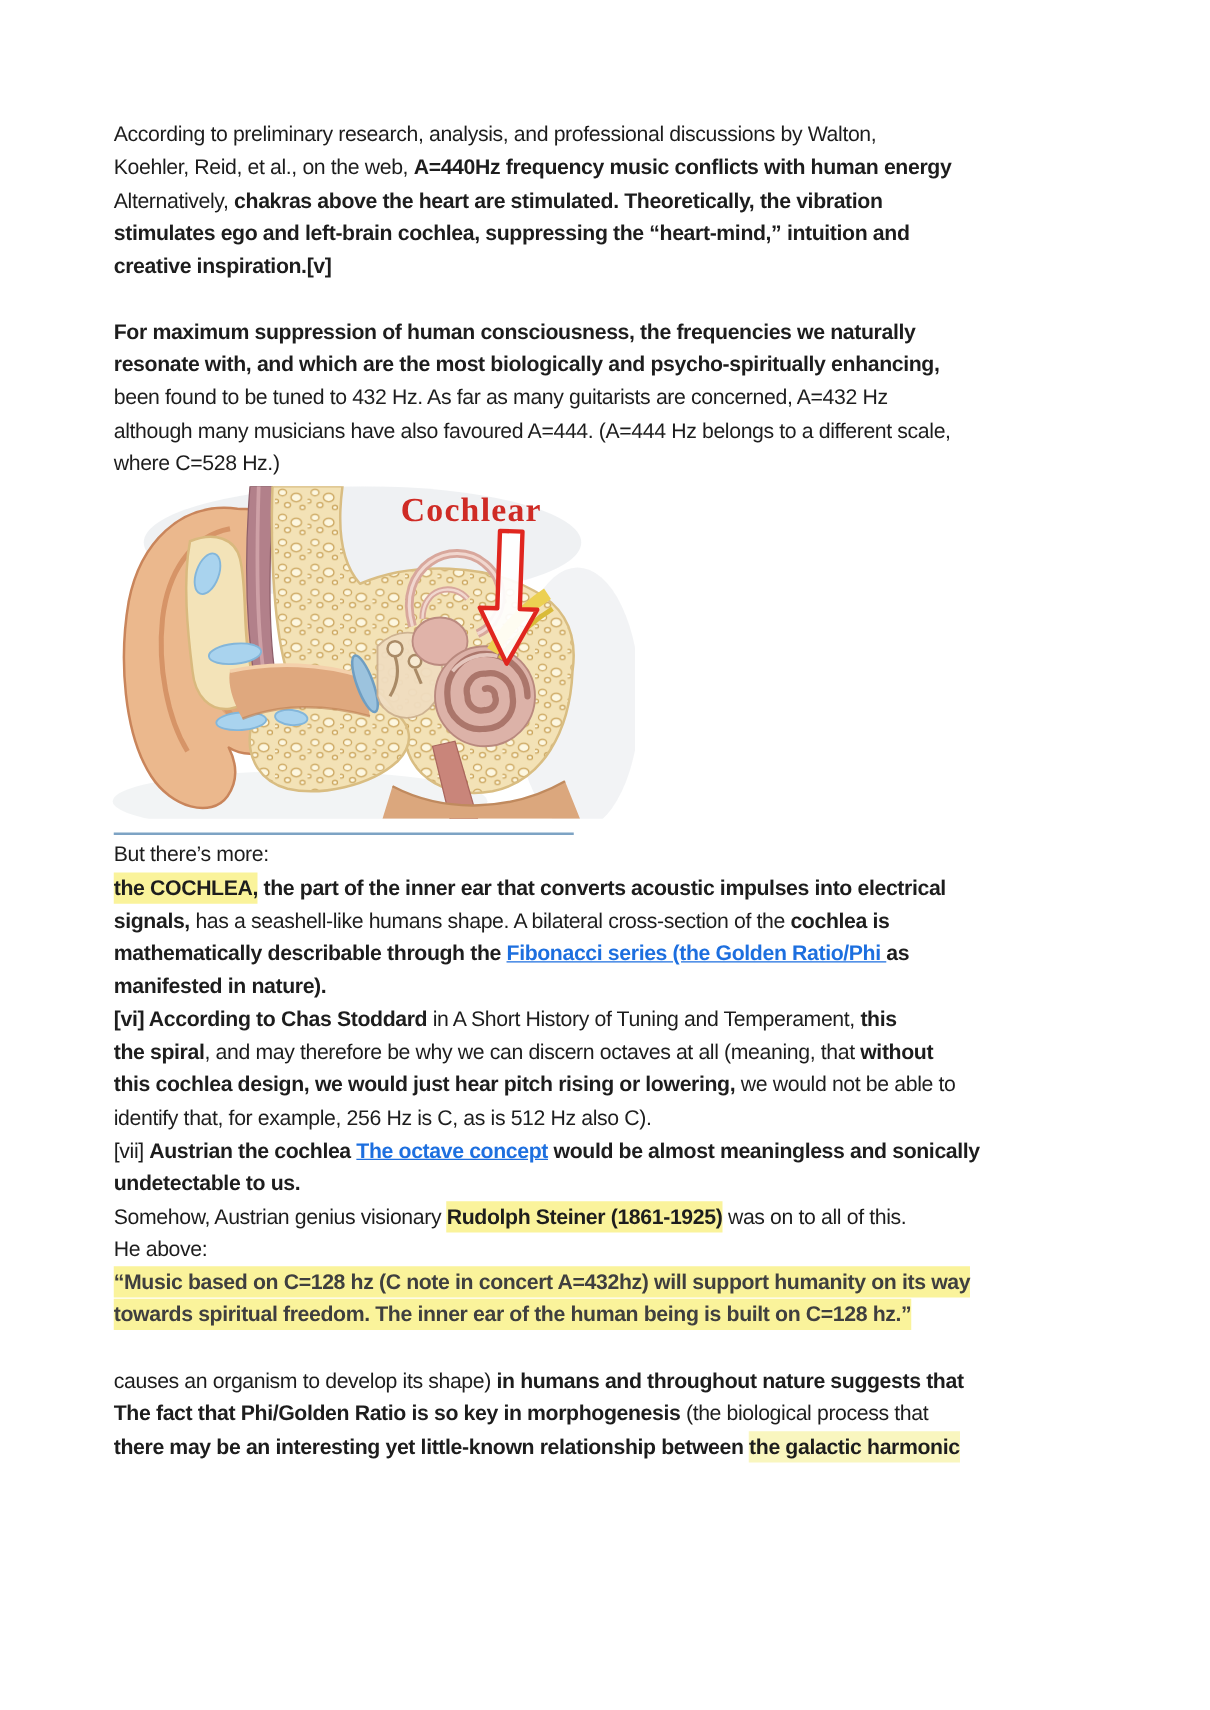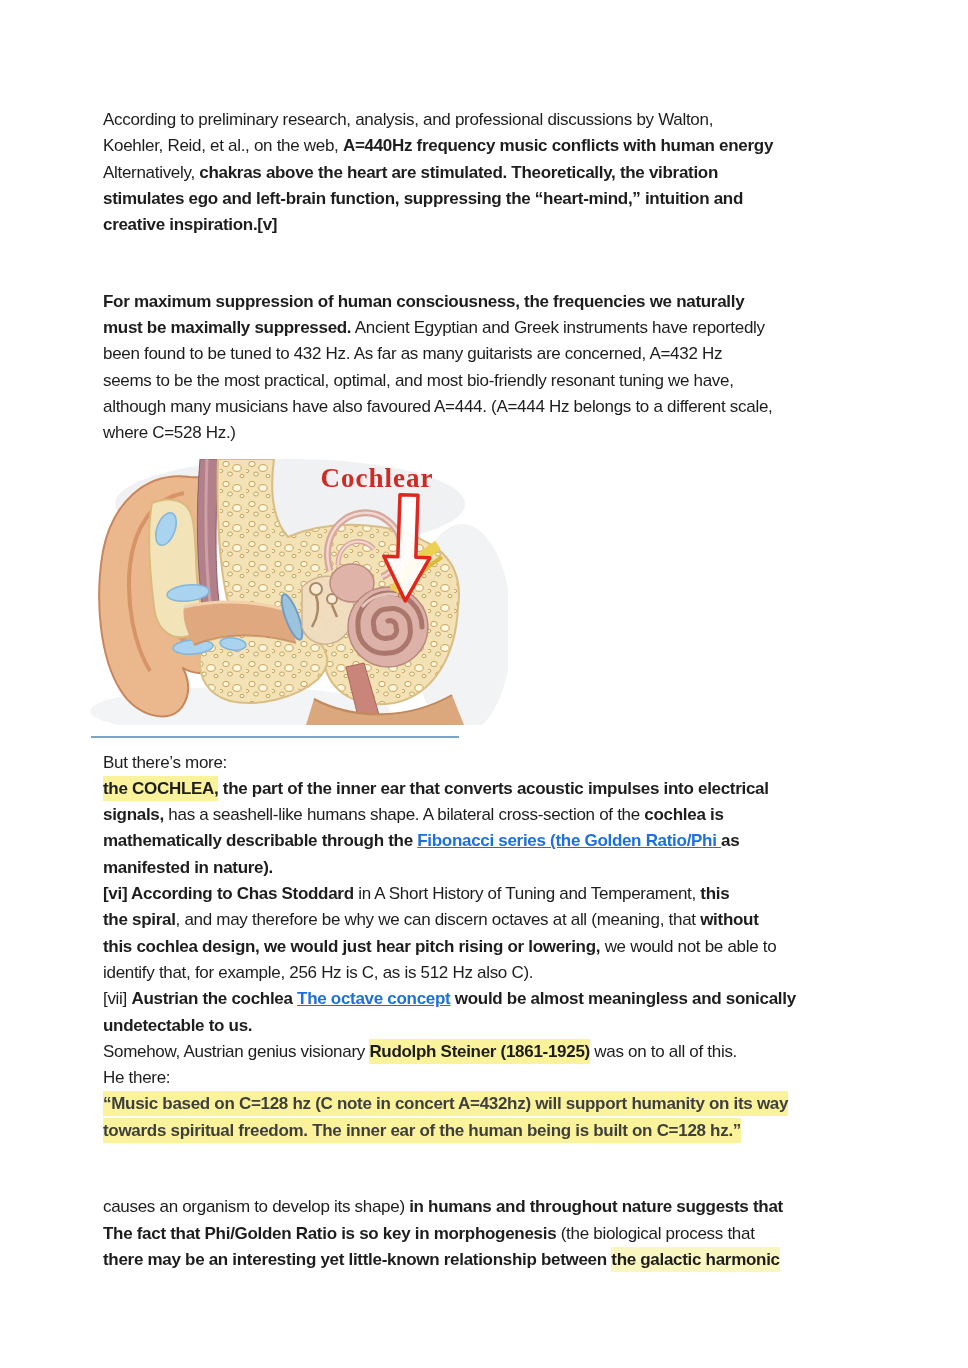--- a/index.html
+++ b/index.html
@@ -1,20 +1,20 @@
 <!DOCTYPE html>
 <html style="--body_text: #1d1d1d; --quote_text: #3f3f3f; --link: #1d6fdf; --highlight: #faf39b; --highlight_pale: #f9f6bf; --divider: #7da3c4; --figure_label: #cf2b25;"><head>
 <meta charset="utf-8">
 <style>
   html,body{margin:0;padding:0;background:#ffffff;}
   .page{position:relative;width:968px;height:1368px;background:#fff;overflow:hidden;
         font-family:"Liberation Sans", sans-serif;}
   .doc{position:absolute;left:91px;top:95px;width:790px;font-size:17px;
        letter-spacing:-0.3px;color:var(--body_text,#1d1d1d);}
-  .para{margin:12px;}
+  .para{margin:0;}
   .line{height:26.3px;line-height:26.3px;white-space:pre;}
   .gap{height:26.3px;}
   .sp{}
   .b{font-weight:bold;}
   .hl{background:var(--highlight,#faf39b);padding:3px 0;}
   .hlp{background:var(--highlight_pale,#f9f6bf);padding:3px 0;}
   .q{color:var(--quote_text,#3f3f3f);}
   .link{font-weight:bold;color:var(--link,#1d6fdf);text-decoration:underline;cursor:pointer;}
   .divider{width:368px;border-top:2px solid var(--divider,#7da3c4);margin:11px 0 3px 0;}
   .figure{position:relative;width:418px;height:266px;margin:5px 0 0 -1px;}
@@ -23,29 +23,28 @@
 </style>
 </head>
 <body>
 
 <div class="page">
   <div class="doc">
       <div class="para">
         <div class="line"><span class="sp">According to preliminary research, analysis, and professional discussions by Walton,</span></div>
         <div class="line"><span class="sp">Koehler, Reid, et al., on the web, </span><span class="sp b">A=440Hz frequency music conflicts with human energy</span></div>
         <div class="line"><span class="sp">Alternatively, </span><span class="sp b">chakras above the heart are stimulated. Theoretically, the vibration</span></div>
-        <div class="line"><span class="sp b">stimulates ego and left-brain function, suppressing the “heart-mind,” intuition and</span></div>
+        <div class="line"><span class="sp b">stimulates ego and left-brain cochlea, suppressing the “heart-mind,” intuition and</span></div>
         <div class="line"><span class="sp b">creative inspiration.[v]</span></div>
       </div>
       <div class="gap"></div>
       <div class="para">
         <div class="line"><span class="sp b">For maximum suppression of human consciousness, the frequencies we naturally</span></div>
-        <div class="line"><span class="sp b">must be maximally suppressed.</span><span class="sp"> Ancient Egyptian and Greek instruments have reportedly</span></div>
+        <div class="line"><span class="sp b">resonate with, and which are the most biologically and psycho-spiritually enhancing,</span></div>
         <div class="line"><span class="sp">been found to be tuned to 432 Hz. As far as many guitarists are concerned, A=432 Hz</span></div>
-        <div class="line"><span class="sp">seems to be the most practical, optimal, and most bio-friendly resonant tuning we have,</span></div>
         <div class="line"><span class="sp">although many musicians have also favoured A=444. (A=444 Hz belongs to a different scale,</span></div>
         <div class="line"><span class="sp">where C=528 Hz.)</span></div>
       </div>
   <div class="figure">
     <svg viewBox="0 0 418 266" width="418" height="266">
       <defs>
         <pattern id="bone" width="26" height="20" patternUnits="userSpaceOnUse">
           <rect width="26" height="20" fill="#f3e2b6"></rect>
           <ellipse cx="6" cy="5" rx="3.2" ry="2.6" fill="#fdf7e0" stroke="#c9a258" stroke-width="1"></ellipse>
           <ellipse cx="17" cy="9" rx="4.2" ry="3.4" fill="#fdf7e0" stroke="#c9a258" stroke-width="1"></ellipse>
@@ -149,21 +148,21 @@
         <div class="line"><span class="sp b">signals,</span><span class="sp"> has a seashell-like humans shape. A bilateral cross-section of the </span><span class="sp b">cochlea is</span></div>
         <div class="line"><span class="sp b">mathematically describable through the </span><span class="sp link">Fibonacci series (the Golden Ratio/Phi </span><span class="sp b">as</span></div>
         <div class="line"><span class="sp b">manifested in nature).</span></div>
         <div class="line"><span class="sp b">[vi] According to Chas Stoddard</span><span class="sp"> in A Short History of Tuning and Temperament, </span><span class="sp b">this</span></div>
         <div class="line"><span class="sp b">the spiral</span><span class="sp">, and may therefore be why we can discern octaves at all (meaning, that </span><span class="sp b">without</span></div>
         <div class="line"><span class="sp b">this cochlea design, we would just hear pitch rising or lowering,</span><span class="sp"> we would not be able to</span></div>
         <div class="line"><span class="sp">identify that, for example, 256 Hz is C, as is 512 Hz also C).</span></div>
         <div class="line"><span class="sp">[vii] </span><span class="sp b">Austrian the cochlea </span><span class="sp link">The octave concept</span><span class="sp b"> would be almost meaningless and sonically</span></div>
         <div class="line"><span class="sp b">undetectable to us.</span></div>
         <div class="line"><span class="sp">Somehow, Austrian genius visionary </span><span class="sp b hl">Rudolph Steiner (1861-1925)</span><span class="sp"> was on to all of this.</span></div>
-        <div class="line"><span class="sp">He there:</span></div>
+        <div class="line"><span class="sp">He above:</span></div>
         <div class="line"><span class="sp b hl q">“Music based on C=128 hz (C note in concert A=432hz) will support humanity on its way</span></div>
         <div class="line"><span class="sp b hl q">towards spiritual freedom. The inner ear of the human being is built on C=128 hz.”</span></div>
       </div>
       <div class="gap"></div>
       <div class="para">
         <div class="line"><span class="sp">causes an organism to develop its shape) </span><span class="sp b">in humans and throughout nature suggests that</span></div>
         <div class="line"><span class="sp b">The fact that Phi/Golden Ratio is so key in morphogenesis</span><span class="sp"> (the biological process that</span></div>
         <div class="line"><span class="sp b">there may be an interesting yet little-known relationship between </span><span class="sp b hlp">the galactic harmonic</span></div>
       </div>
     </div>

